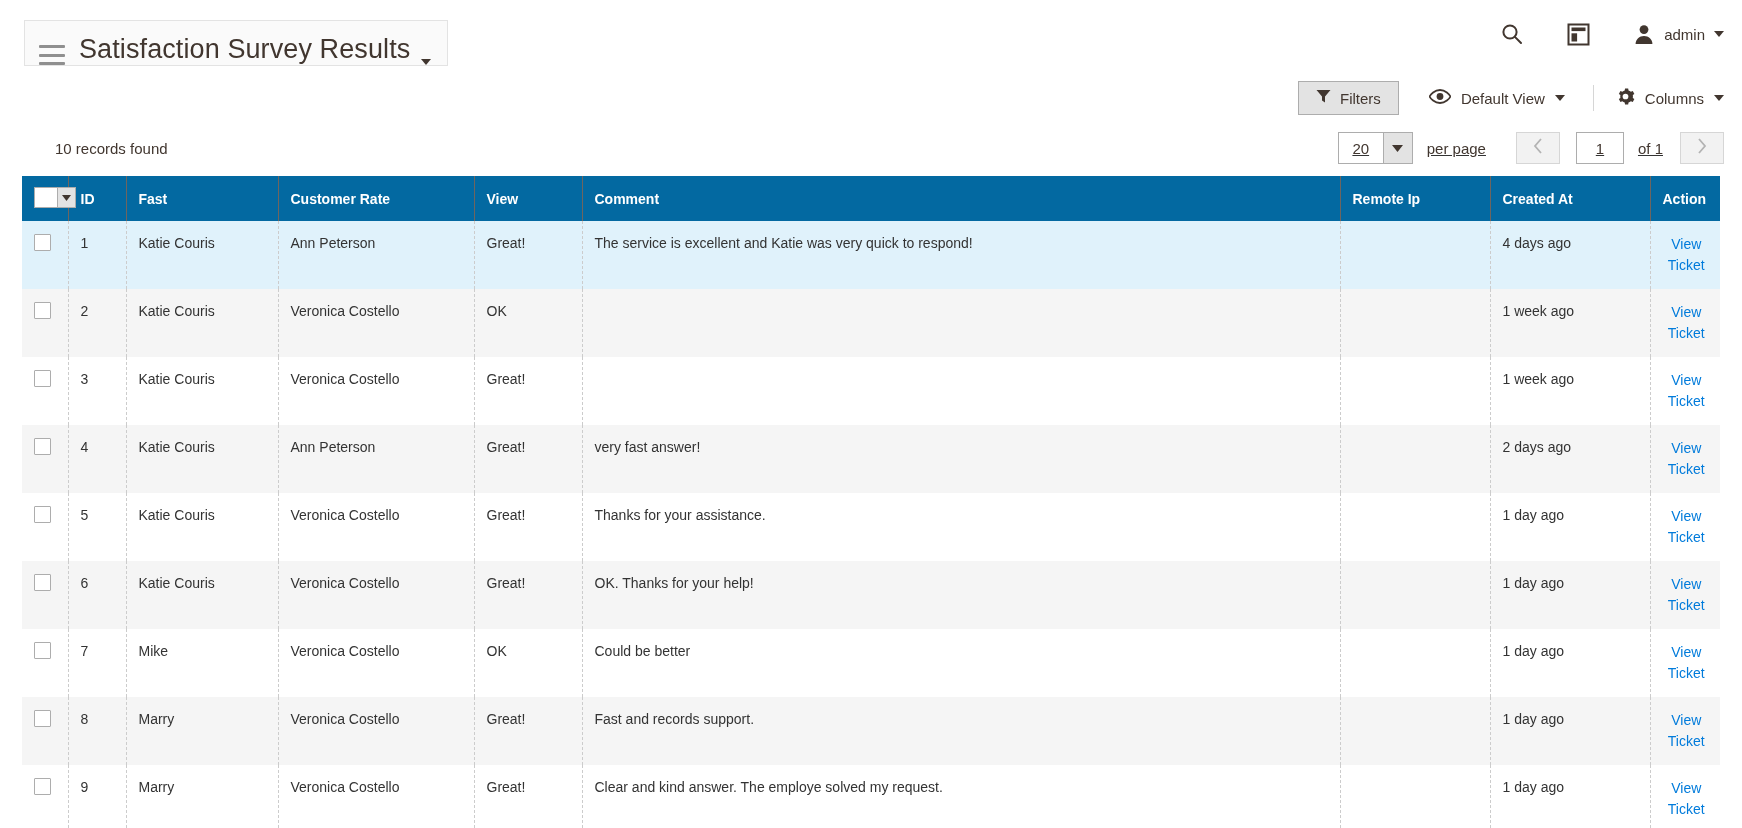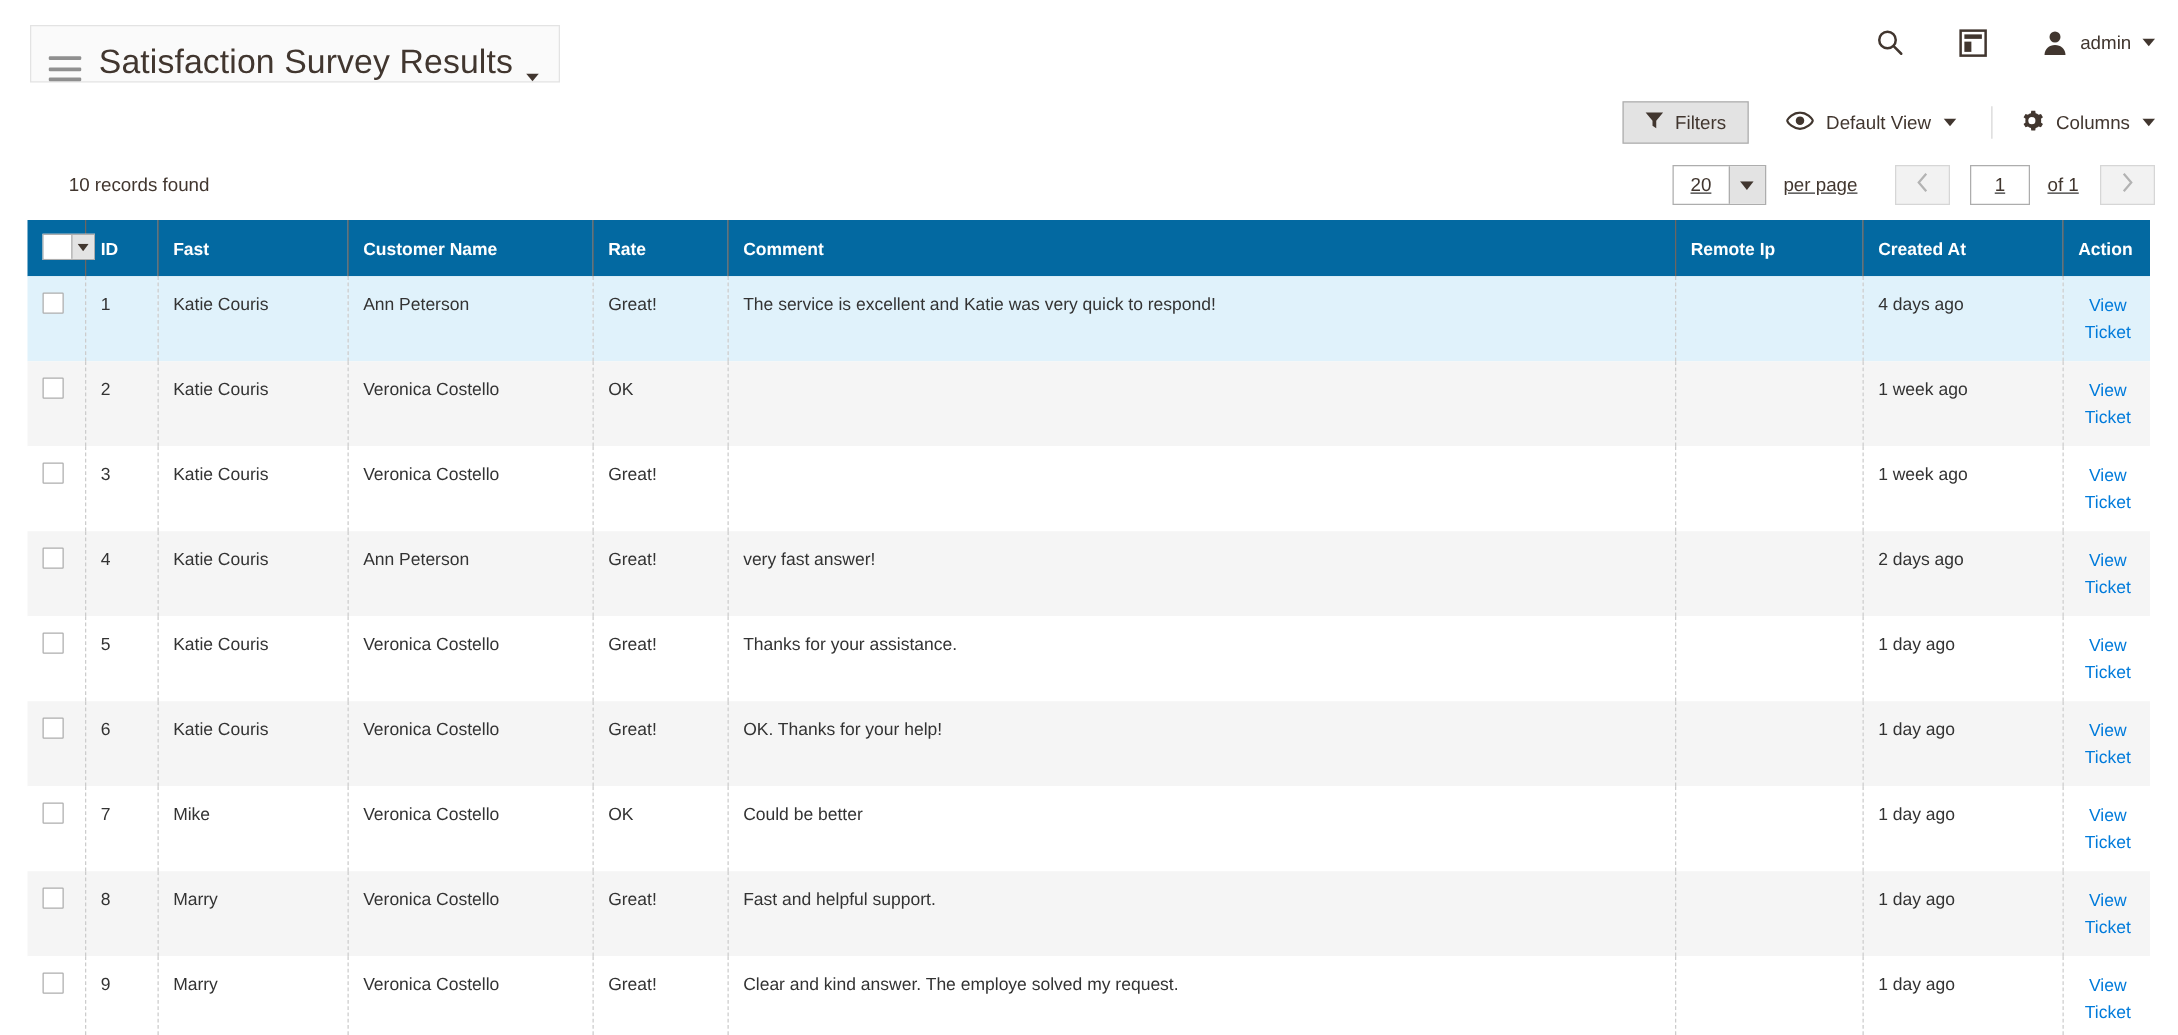--- a/index.html
+++ b/index.html
@@ -392,22 +392,22 @@
             <span class="box"></span>
             <span class="drop">
               <svg width="9" height="6" viewBox="0 0 9 6">
                   <polygon points="0,0 9,0 4.5,6" fill="#41362f"></polygon>
                 </svg>
             </span>
           </span>
         </th>
         <th class="col-id">ID</th>
         <th class="col-user">Fast</th>
-        <th class="col-customer">Customer Name</th>
-        <th class="col-rate">Rate</th>
+        <th class="col-customer">Customer Rate</th>
+        <th class="col-rate">View</th>
         <th class="col-comment">Comment</th>
         <th class="col-ip">Remote Ip</th>
         <th class="col-created">Created At</th>
         <th class="col-action">Action</th>
       </tr>
     </thead>
     <tbody id="grid-body">
         <tr class="selected">
           <td class="cell-check"><span class="row-check"></span></td>
           <td class="cell-id">1</td>
@@ -484,21 +484,21 @@
           <td class="cell-ip"></td>
           <td class="cell-created">1 day ago</td>
           <td class="cell-action"><a class="view-link">View Ticket</a></td>
         </tr>
         <tr class="odd">
           <td class="cell-check"><span class="row-check"></span></td>
           <td class="cell-id">8</td>
           <td class="cell-user">Marry</td>
           <td class="cell-customer">Veronica Costello</td>
           <td class="cell-rate">Great!</td>
-          <td class="cell-comment">Fast and helpful support.</td>
+          <td class="cell-comment">Fast and records support.</td>
           <td class="cell-ip"></td>
           <td class="cell-created">1 day ago</td>
           <td class="cell-action"><a class="view-link">View Ticket</a></td>
         </tr>
         <tr class="even">
           <td class="cell-check"><span class="row-check"></span></td>
           <td class="cell-id">9</td>
           <td class="cell-user">Marry</td>
           <td class="cell-customer">Veronica Costello</td>
           <td class="cell-rate">Great!</td>

